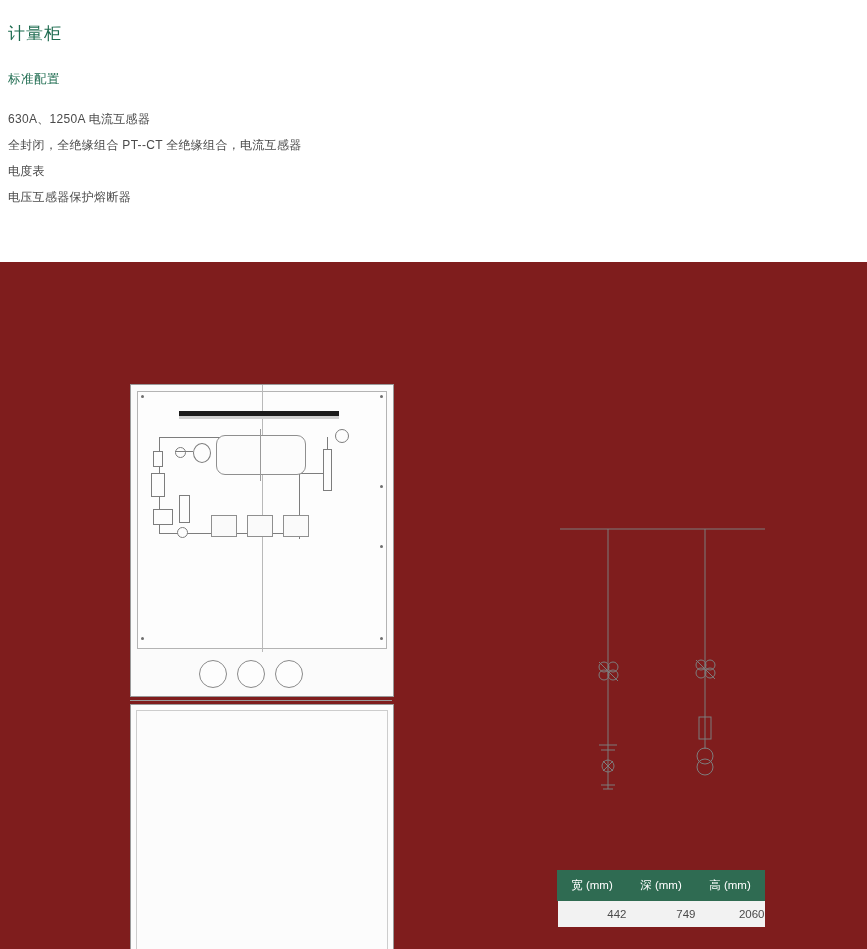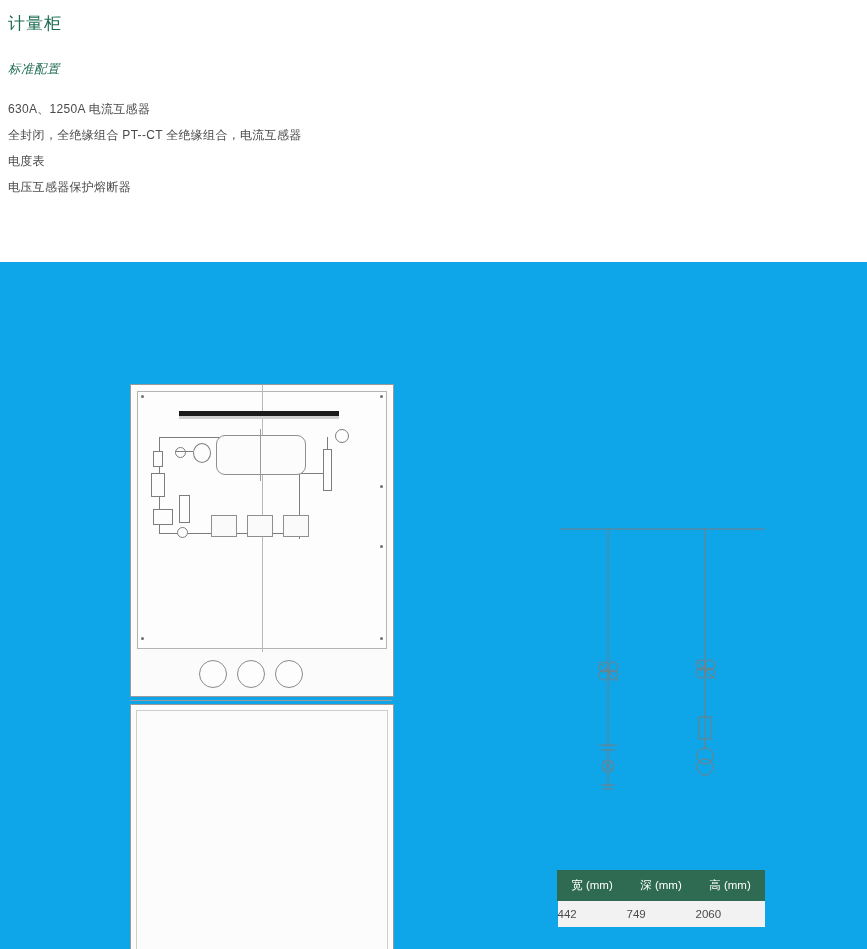--- a/index.html
+++ b/index.html
@@ -11,56 +11,55 @@
     width: 867px;
     height: 949px;
     font-family: "Liberation Sans", sans-serif;
     color: #333333;
     position: relative;
     overflow: hidden;
   }
 
   
   .header-block {
-    padding: 4px 0 0 8px;
+    padding: 14px 0 0 8px;
   }
   .page-title {
     font-size: 17px;
     color: #1d6b4f;
     font-weight: normal;
     margin: 8px 0 0 0;
     letter-spacing: 1px;
   }
   .subtitle {
     font-size: 12.5px;
     color: #1d6b4f;
     margin: 26px 0 16px 0;
     letter-spacing: 0.5px;
-    font-style: italic;
   }
   .spec-list {
     margin: 18px 0 0 0;
     padding: 0;
     list-style: none;
   }
   .spec-list li {
     font-size: 12px;
     color: #4a4a4a;
     line-height: 26px;
     letter-spacing: 0.3px;
   }
 
   
   .figure-panel {
     position: absolute;
     left: 0;
     top: 262px;
     width: 867px;
     height: 687px;
-    background: #0ea5e9;
+    background: #7f1d1d;
   }
 
   
   .cabinet {
     position: absolute;
     left: 130px;
     top: 122px;
     width: 264px;
     height: 805px;
   }
@@ -209,21 +208,21 @@
     padding: 7px 0;
     width: 68px;
     text-align: center;
     border: 1px solid #2f6b52;
   }
   .dim-table td {
     background: #f2f2f2;
     color: #4a4a4a;
     padding: 7px 0;
     width: 68px;
-    text-align: left;
+    text-align: right;
     border: none;
   }
 </style>
 </head>
 <body>
 
 <div class="header-block">
   <h1 class="page-title">计量柜</h1>
   <div class="subtitle">标准配置</div>
   <ul class="spec-list">

